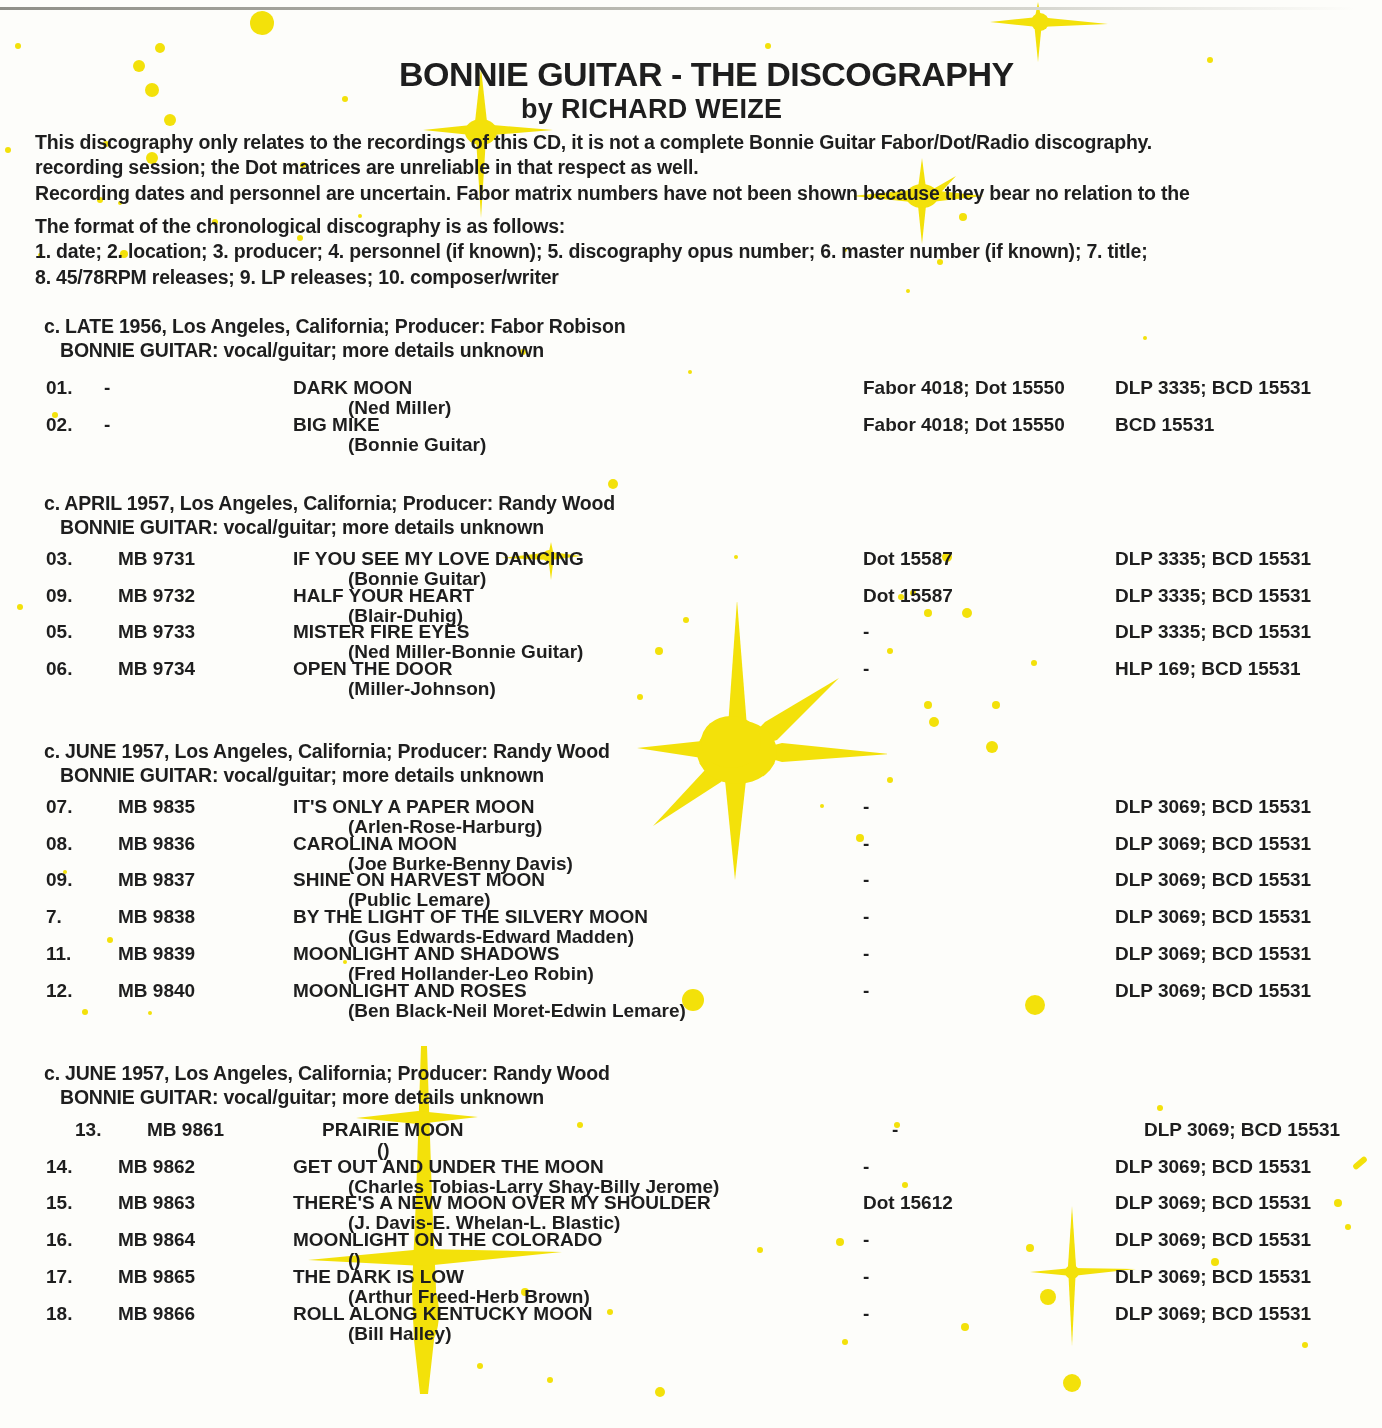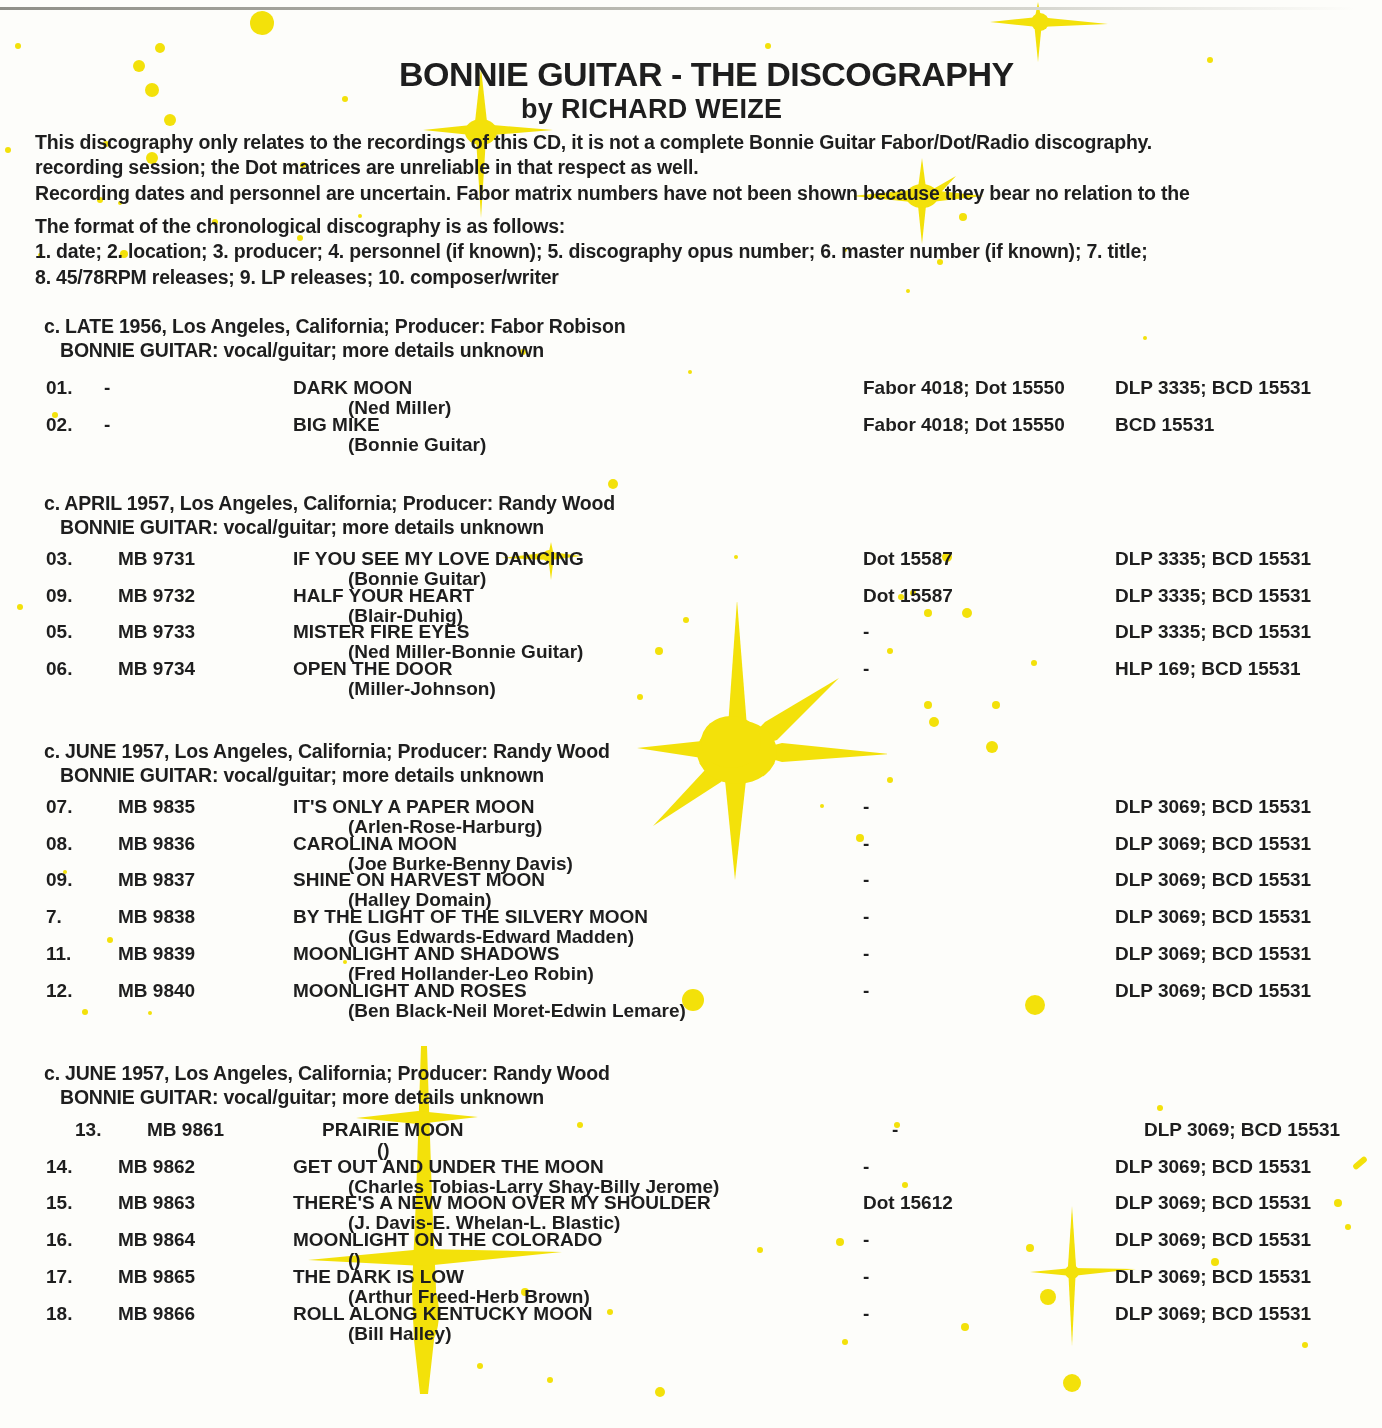--- a/index.html
+++ b/index.html
@@ -272,21 +272,21 @@
             <span class="c c-master">MB 9836</span>
             <span class="c c-title">CAROLINA MOON</span>
             <span class="c c-composer">(Joe Burke-Benny Davis)</span>
             <span class="c c-single">-</span>
             <span class="c c-lp">DLP 3069; BCD 15531</span>
           </div>
           <div class="entry" style="top: 870.4px;">
             <span class="c c-num">09.</span>
             <span class="c c-master">MB 9837</span>
             <span class="c c-title">SHINE ON HARVEST MOON</span>
-            <span class="c c-composer">(Halley Domain)</span>
+            <span class="c c-composer">(Public Lemare)</span>
             <span class="c c-single">-</span>
             <span class="c c-lp">DLP 3069; BCD 15531</span>
           </div>
           <div class="entry" style="top: 907.1px;">
             <span class="c c-num">7.</span>
             <span class="c c-master">MB 9838</span>
             <span class="c c-title">BY THE LIGHT OF THE SILVERY MOON</span>
             <span class="c c-composer">(Gus Edwards-Edward Madden)</span>
             <span class="c c-single">-</span>
             <span class="c c-lp">DLP 3069; BCD 15531</span>

